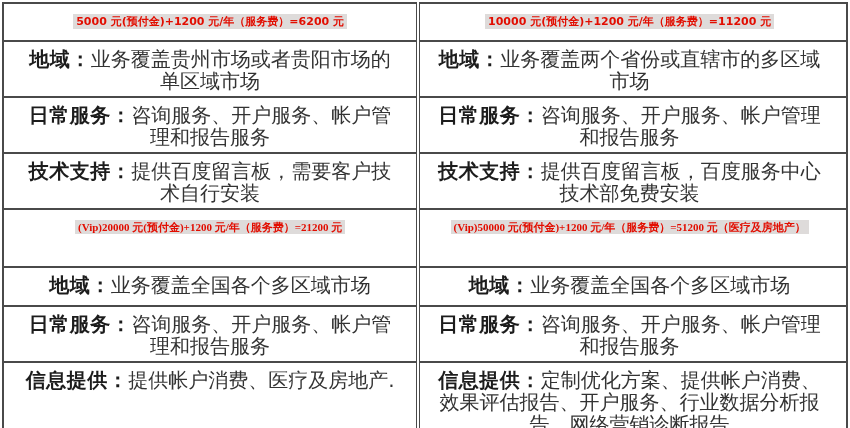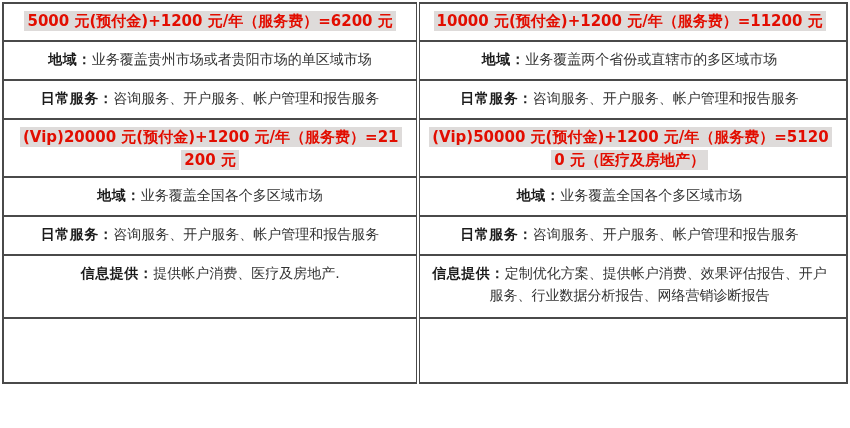--- a/index.html
+++ b/index.html
@@ -17,45 +17,45 @@
     margin: 2px;
     border: 2px solid #4a4a4a;
   }
   col.c-left  { width: 49.2%; }
   col.c-right { width: 50.8%; }
   td {
     border: 2px solid #4a4a4a;
     text-align: center;
     vertical-align: top;
     padding: 6px 16px 4px;
-    font-size: 14px;
+    font-size: 20px;
     line-height: 22px;
     color: #333333;
     word-break: break-all;
   }
   td.cr { border-left: 4px double #4a4a4a; padding-left: 9px; }
   td b { color: #1c1c1c; letter-spacing: 0.5px; }
   td.price {
     font-weight: bold;
-    font-size: 15px;
+    font-size: 11px;
     color: #e20d00;
     padding-top: 6px;
     line-height: 23px;
   }
   td.price .hl {
     background: #dedbda;
     padding: 1px 3px;
     -webkit-box-decoration-break: clone;
     box-decoration-break: clone;
   }
   tr.r1  td { height: 26px; }
   tr.r2  td { height: 27px; }
   tr.r3  td { height: 27px; }
   tr.r4  td { height: 34px; }
-  tr.r5  td { height: 46px; }
+  tr.r5  td { height: 46px; font-family: Liberation Serif, serif; }
   tr.r6  td { height: 27px; }
   tr.r7  td { height: 27px; }
   tr.r8  td { height: 49px; }
   tr.r9  td { height: 51px; }
   tr.r10 td { height: 53px; }
 </style>
 </head>
 <body>
 
 <table class="pricing">
@@ -73,20 +73,24 @@
   <tr class="r2">
     <td><b>地域：</b><span>业务覆盖贵州市场或者贵阳市场的单区域市场</span></td>
     <td class="cr"><b>地域：</b><span>业务覆盖两个省份或直辖市的多区域市场</span></td>
   </tr>
 
   <tr class="r3">
     <td><b>日常服务：</b><span>咨询服务、开户服务、帐户管理和报告服务</span></td>
     <td class="cr"><b>日常服务：</b><span>咨询服务、开户服务、帐户管理和报告服务</span></td>
   </tr>
 
+  <tr class="r4">
+    <td><b>技术支持：</b><span>提供百度留言板，需要客户技术自行安装</span></td>
+    <td class="cr"><b>技术支持：</b><span>提供百度留言板，百度服务中心技术部免费安装</span></td>
+  </tr>
 
   <tr class="r5">
     <td class="price"><span class="hl">(Vip)20000 元(预付金)+1200 元/年（服务费）=21200 元</span></td>
     <td class="price cr"><span class="hl">(Vip)50000 元(预付金)+1200 元/年（服务费）=51200 元（医疗及房地产）</span></td>
   </tr>
 
   <tr class="r6">
     <td><b>地域：</b><span>业务覆盖全国各个多区域市场</span></td>
     <td class="cr"><b>地域：</b><span>业务覆盖全国各个多区域市场</span></td>
   </tr>

